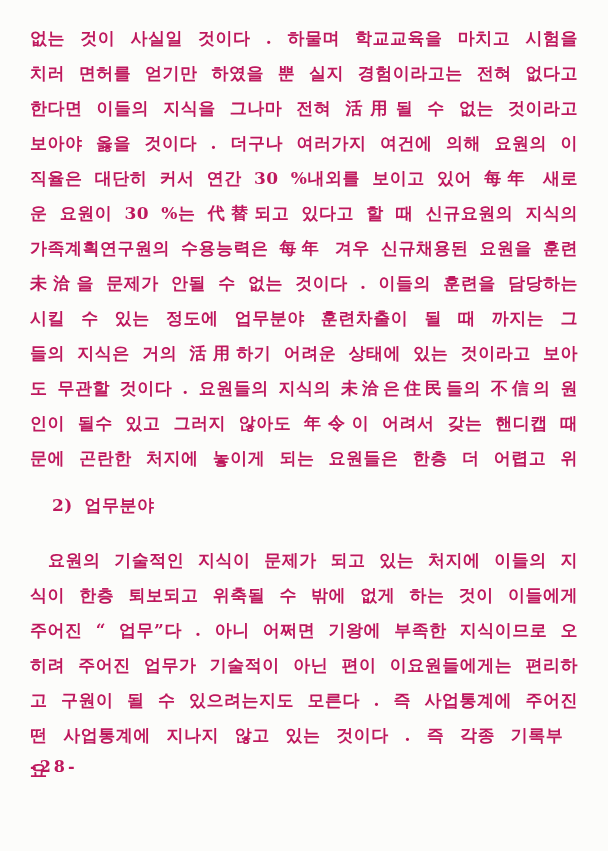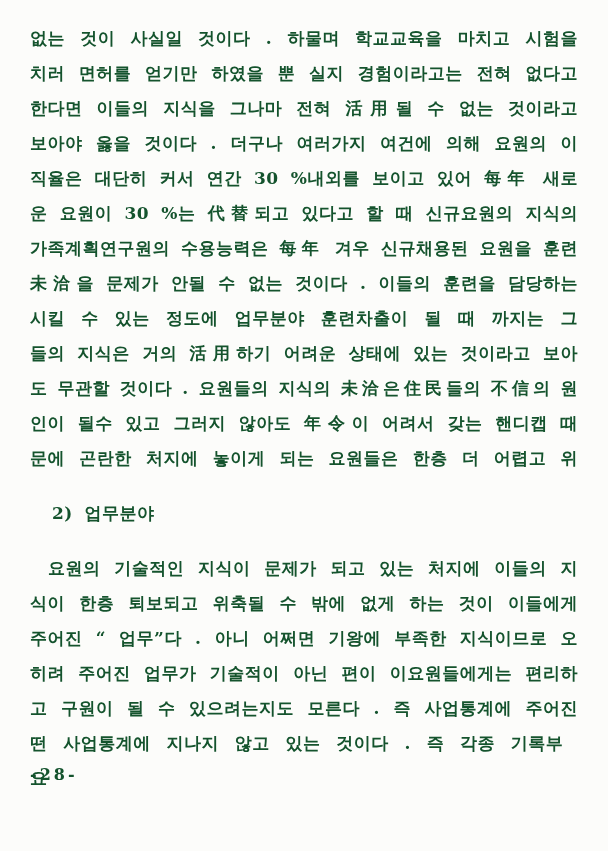--- a/index.html
+++ b/index.html
@@ -6,21 +6,21 @@
     margin: 0;
     padding: 0;
     background: #e8e8e6;
   }
   .page {
     position: relative;
     width: 608px;
     height: 851px;
     margin: 0 auto;
     background: #fcfcfa;
-    color: #14532d;
+    color: #be185d;
     font-family: "DejaVu Serif", "Liberation Serif", serif;
     font-size: 17px;
     letter-spacing: 0.5px;
     box-sizing: border-box;
     padding: 21px 30px 0 30px;
     overflow: hidden;
   }
   .para {
     width: 100%;
   }
@@ -41,21 +41,21 @@
     word-spacing: 0.55em;
   }
   .line.indent {
     padding-left: 18px;
     box-sizing: border-box;
     margin-top: 20px;
   }
   .heading {
     height: 35px;
     line-height: 35px;
-    margin-top: 20px;
+    margin-top: 12px;
     padding-left: 22px;
     font-weight: 600;
     word-spacing: 0.3em;
   }
   .para2 {
     margin-top: 4px;
   }
   .pagenum {
     margin-top: 1px;
     text-align: left;

